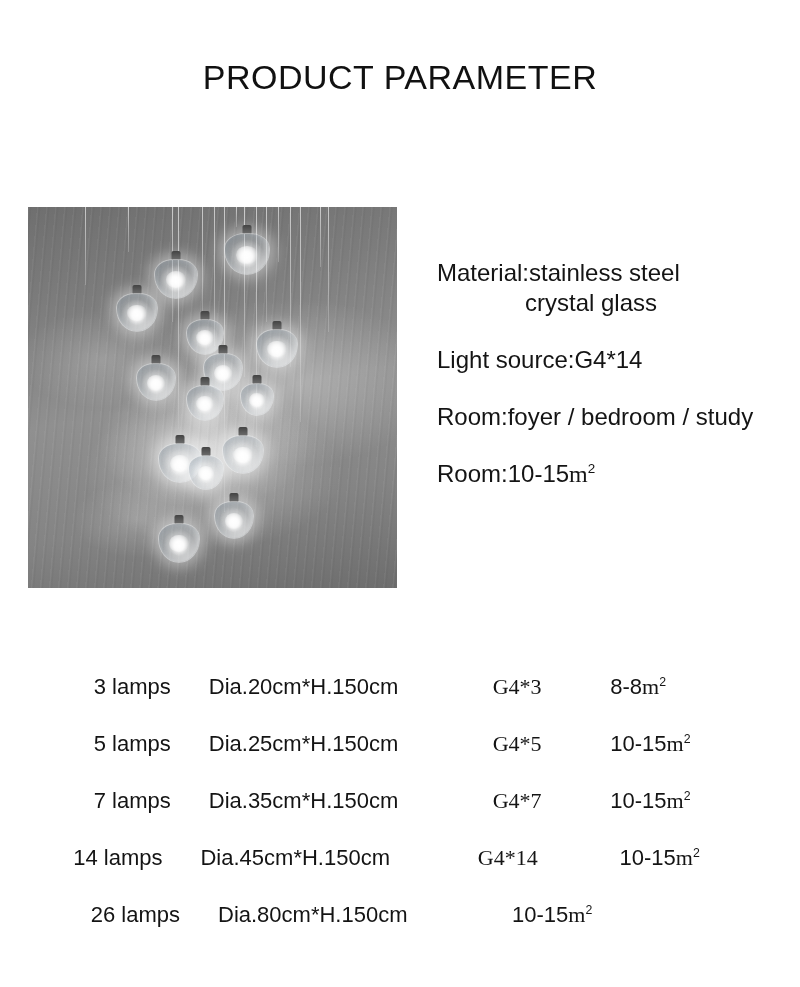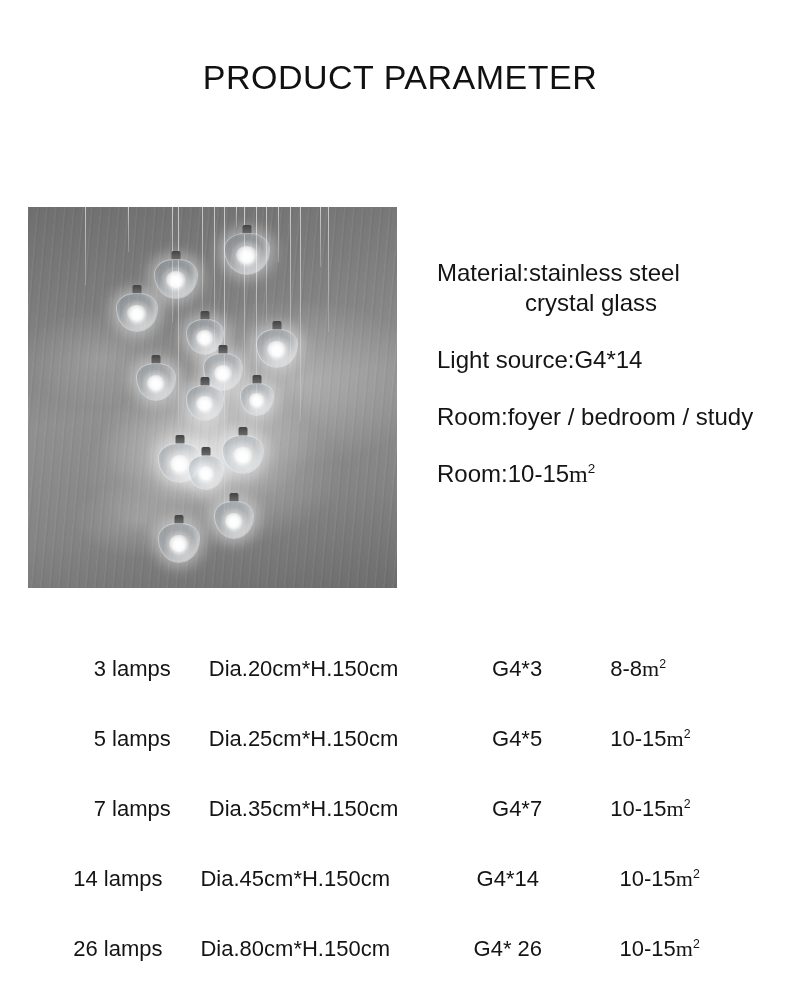--- a/index.html
+++ b/index.html
@@ -145,40 +145,40 @@
     position: absolute;
     left: 0;
     top: 643px;
     width: 800px;
     font-size: 22px;
     line-height: 26px;
     color: #141414;
   }
   .trow {
     display: flex;
-    align-items: flex-start;
+    align-items: flex-end;
     height: 57px;
-    margin-top: 13px;
   }
   .c-count {
     width: 180px;
     text-align: right;
     padding-right: 10px;
     white-space: nowrap;
   }
   .c-dim {
     width: 250px;
     text-align: left;
     padding-left: 28px;
     white-space: nowrap;
   }
   .c-bulb {
     width: 150px;
     text-align: center;
     white-space: nowrap;
+    font-family: Liberation Serif, serif;
   }
   .c-area {
     width: 200px;
     text-align: left;
     padding-left: 22px;
     white-space: nowrap;
   }
   .trow.shift .c-bulb { padding-left: 14px; }
   .trow.shift .c-area { padding-left: 44px; }
 </style>
@@ -302,17 +302,16 @@
   <div class="trow shift">
     <div class="c-count">14 lamps</div>
     <div class="c-dim">Dia.45cm*H.150cm</div>
     <div class="c-bulb">G4*14</div>
     <div class="c-area"><span>10-15</span><span class="mglyph">m</span><sup class="sq">2</sup></div>
   </div>
 
   <div class="trow shift">
     <div class="c-count">26 lamps</div>
     <div class="c-dim">Dia.80cm*H.150cm</div>
-    <div class="c-bulb">G4* 26</div>
     <div class="c-area"><span>10-15</span><span class="mglyph">m</span><sup class="sq">2</sup></div>
   </div>
 
 </div>
 
 </body></html>

